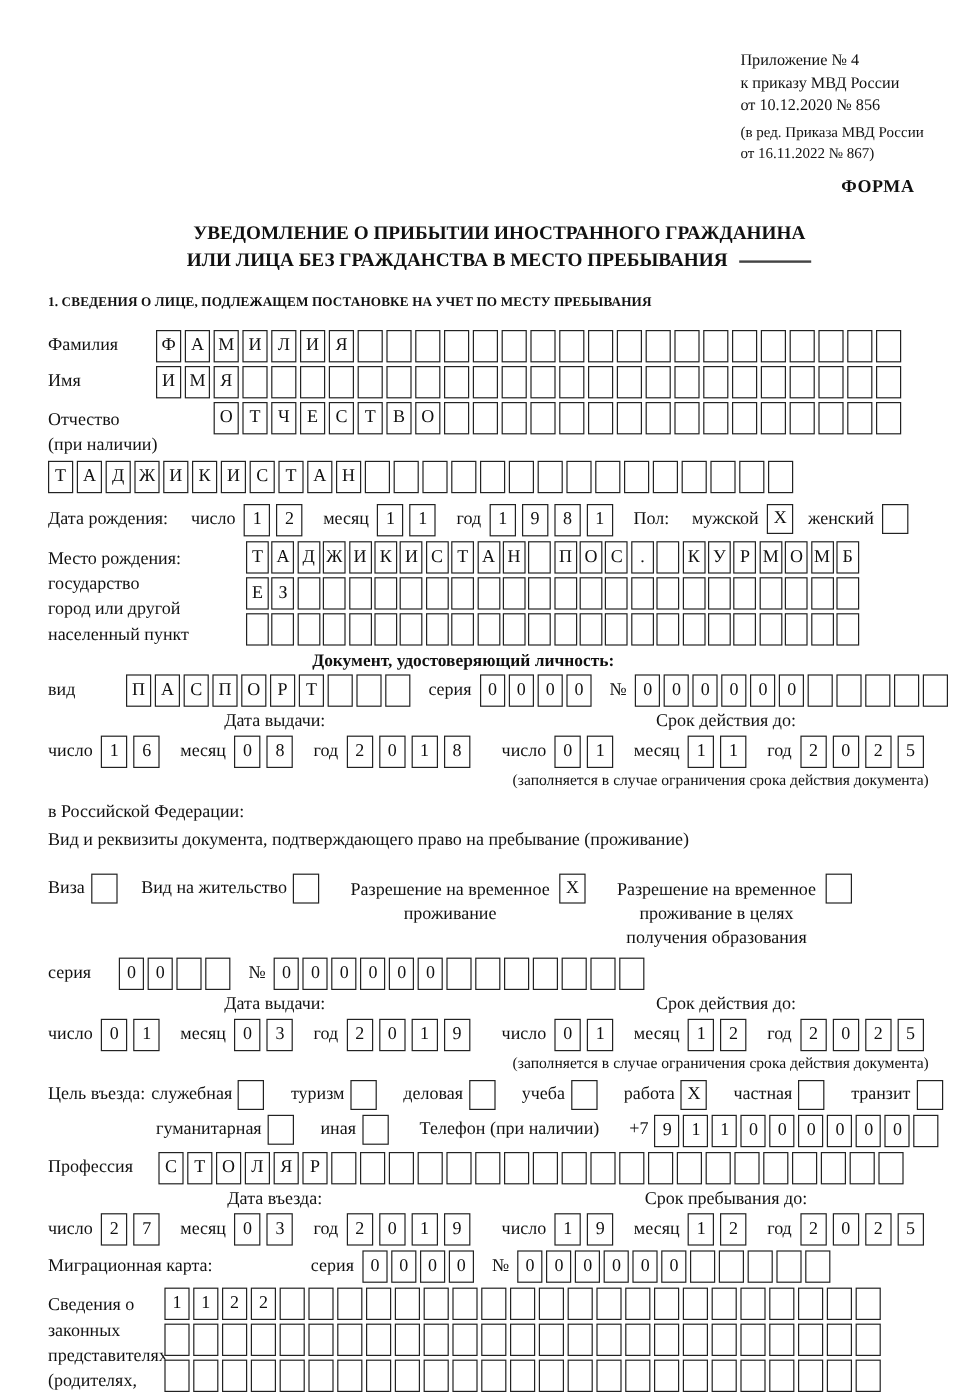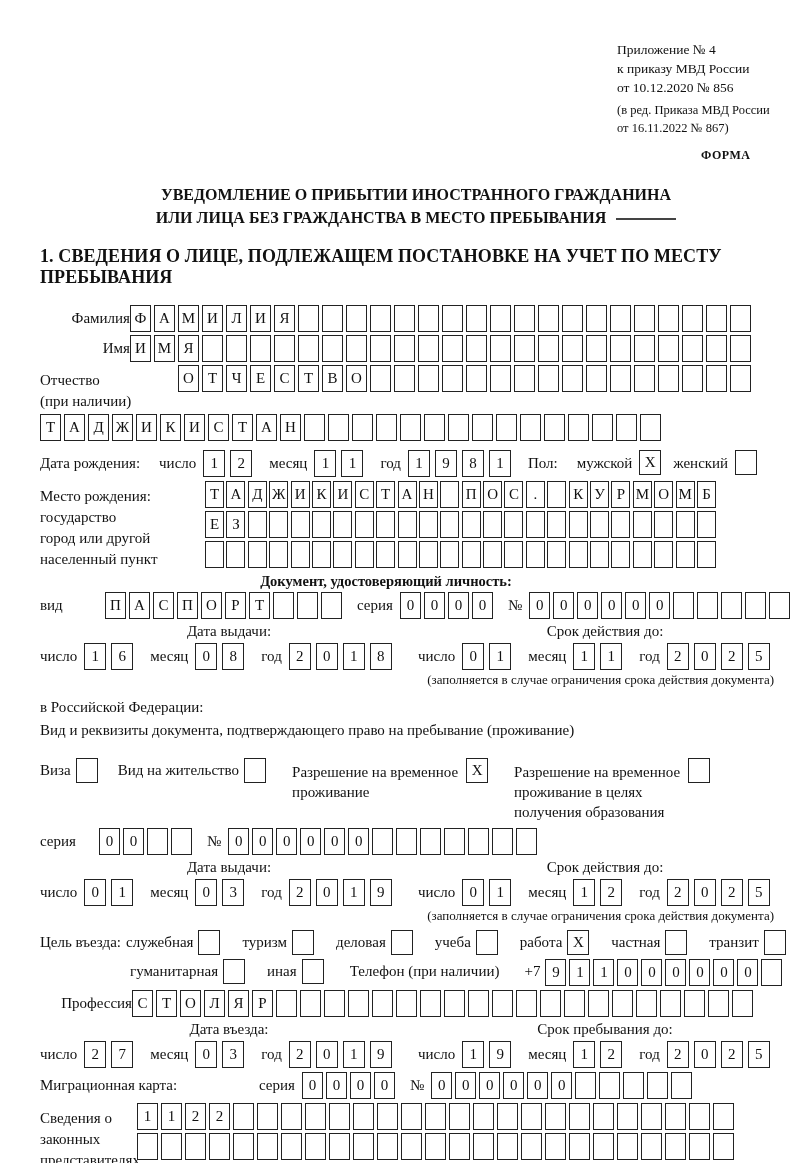--- a/index.html
+++ b/index.html
@@ -1,30 +1,30 @@
 <!DOCTYPE html>
 <html><head>
 <meta charset="utf-8">
 <style>
   html,body{margin:0;padding:0;background:#fff;}
   body{width:800px;height:1163px;position:relative;font-family:"Liberation Serif","DejaVu Serif",serif;color:#111;font-size:15px;}
   .appendix{position:absolute;left:617px;top:40px;width:190px;font-size:13.5px;line-height:19px;}
   .amendment{margin-top:4px;font-size:12.5px;line-height:18px;}
-  .forma{position:absolute;left:701px;top:148px;font-weight:bold;font-size:12px;letter-spacing:.5px;}
+  .forma{position:absolute;left:701px;top:148px;font-weight:bold;font-size:15px;letter-spacing:.5px;}
   #main{position:absolute;left:40px;top:183px;width:752px;}
   .title{text-align:center;font-weight:bold;font-size:16px;line-height:23px;}
   .blankline{display:inline-block;width:60px;border-bottom:2.5px solid #444;margin-left:10px;transform:translateY(-3px);}
-  .sec-heading{margin-top:17px;font-weight:bold;font-size:18px;letter-spacing:.1px;}
+  .sec-heading{margin-top:17px;font-weight:bold;font-size:11px;letter-spacing:.1px;}
   .row{display:flex;align-items:flex-start;}
   .boxes{display:flex;flex-wrap:nowrap;}
   .box{width:19px;height:25px;border:1.6px solid #222;margin-right:3px;display:flex;align-items:center;justify-content:center;font-size:15px;flex:0 0 auto;background:#fff;}
   .tight .box{width:17px;margin-right:2.4px;}
   .dg .box{width:20px;margin-right:5px;}
   .cbs .box{width:20px;height:23px;margin-right:0;}
-  .lbl{padding-top:5px;flex:0 0 auto;text-align:right;}
+  .lbl{padding-top:5px;flex:0 0 auto;}
   .lblcol{flex:0 0 auto;}
   .lblcol div{line-height:21px;}
   .lblcol div:first-child{padding-top:5px;}
   .w90{width:90px;}
   .w138{width:138px;}
   .w165{width:165px;}
   .w92{width:92px;}
   .mt17{margin-top:17px;} .mt9{margin-top:9px;text-align:right;} .mt6{margin-top:6px;} .mt4{margin-top:4px;} .mt3{margin-top:3px;} .mt2{margin-top:2px;}
   .bp-rows .boxes{margin-bottom:3px;}
   .doc-heading{text-align:center;font-weight:bold;font-size:14.5px;margin-top:2px;margin-right:60px;}
@@ -32,21 +32,21 @@
   .dlbl{padding-top:5px;margin:0 7px 0 12px;flex:0 0 auto;}
   .dlbl:first-child{margin-left:0;}
   .datepair{display:flex;margin-top:4px;}
   .dp-left{width:378px;}
   .dp-right{width:374px;}
   .dph{text-align:center;margin-bottom:3px;}
   .limit-note{font-size:13px;text-align:right;padding-right:18px;margin-top:2px;}
   .intro{margin-top:8px;line-height:23px;}
   .opts{margin-top:16px;}
   .olbl{padding-top:4px;flex:0 0 auto;margin-right:5px;}
-  .octr{text-align:left;line-height:20px;padding-top:4px;margin-right:8px;}
+  .octr{text-align:center;line-height:20px;padding-top:4px;margin-right:8px;}
   .ml14{margin-left:22px;} .ml20{margin-left:20px;} .ml26{margin-left:26px;}
 </style>
 </head>
 <body>
 
 <div class="appendix">
   <div>Приложение № 4</div>
   <div>к приказу МВД России</div>
   <div>от 10.12.2020 № 856</div>
   <div class="amendment">

